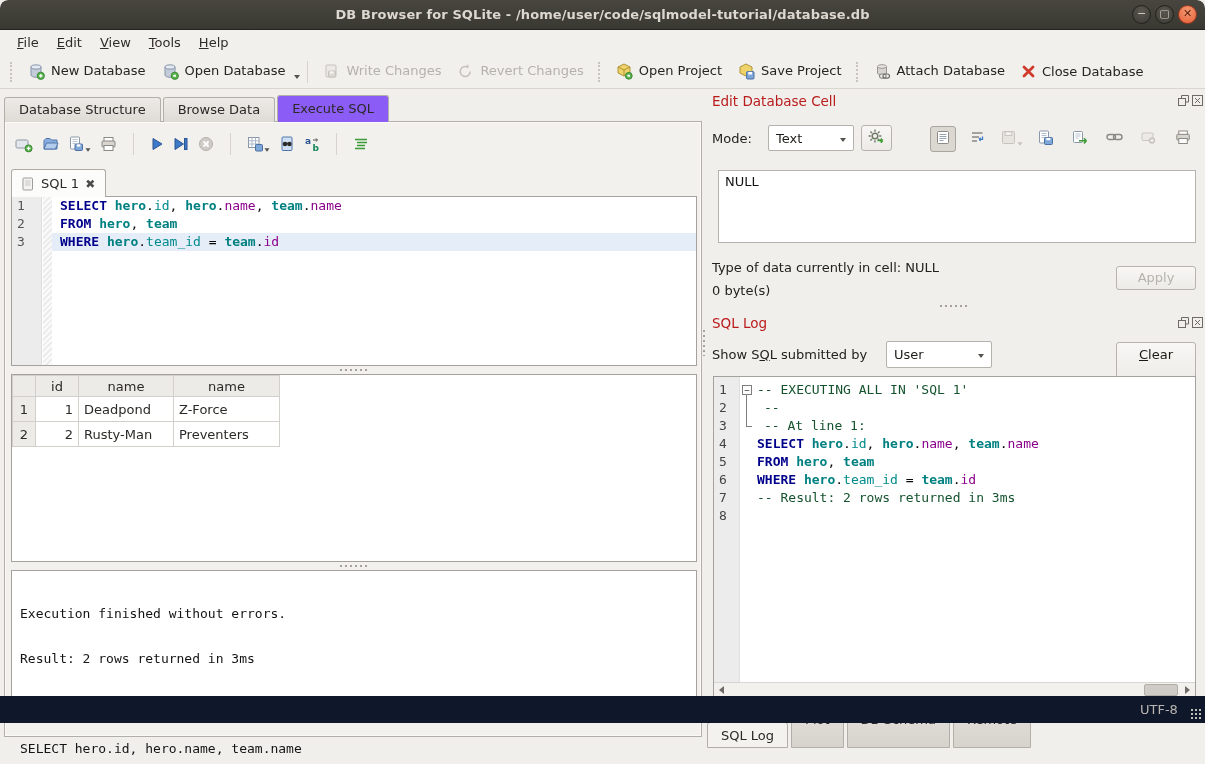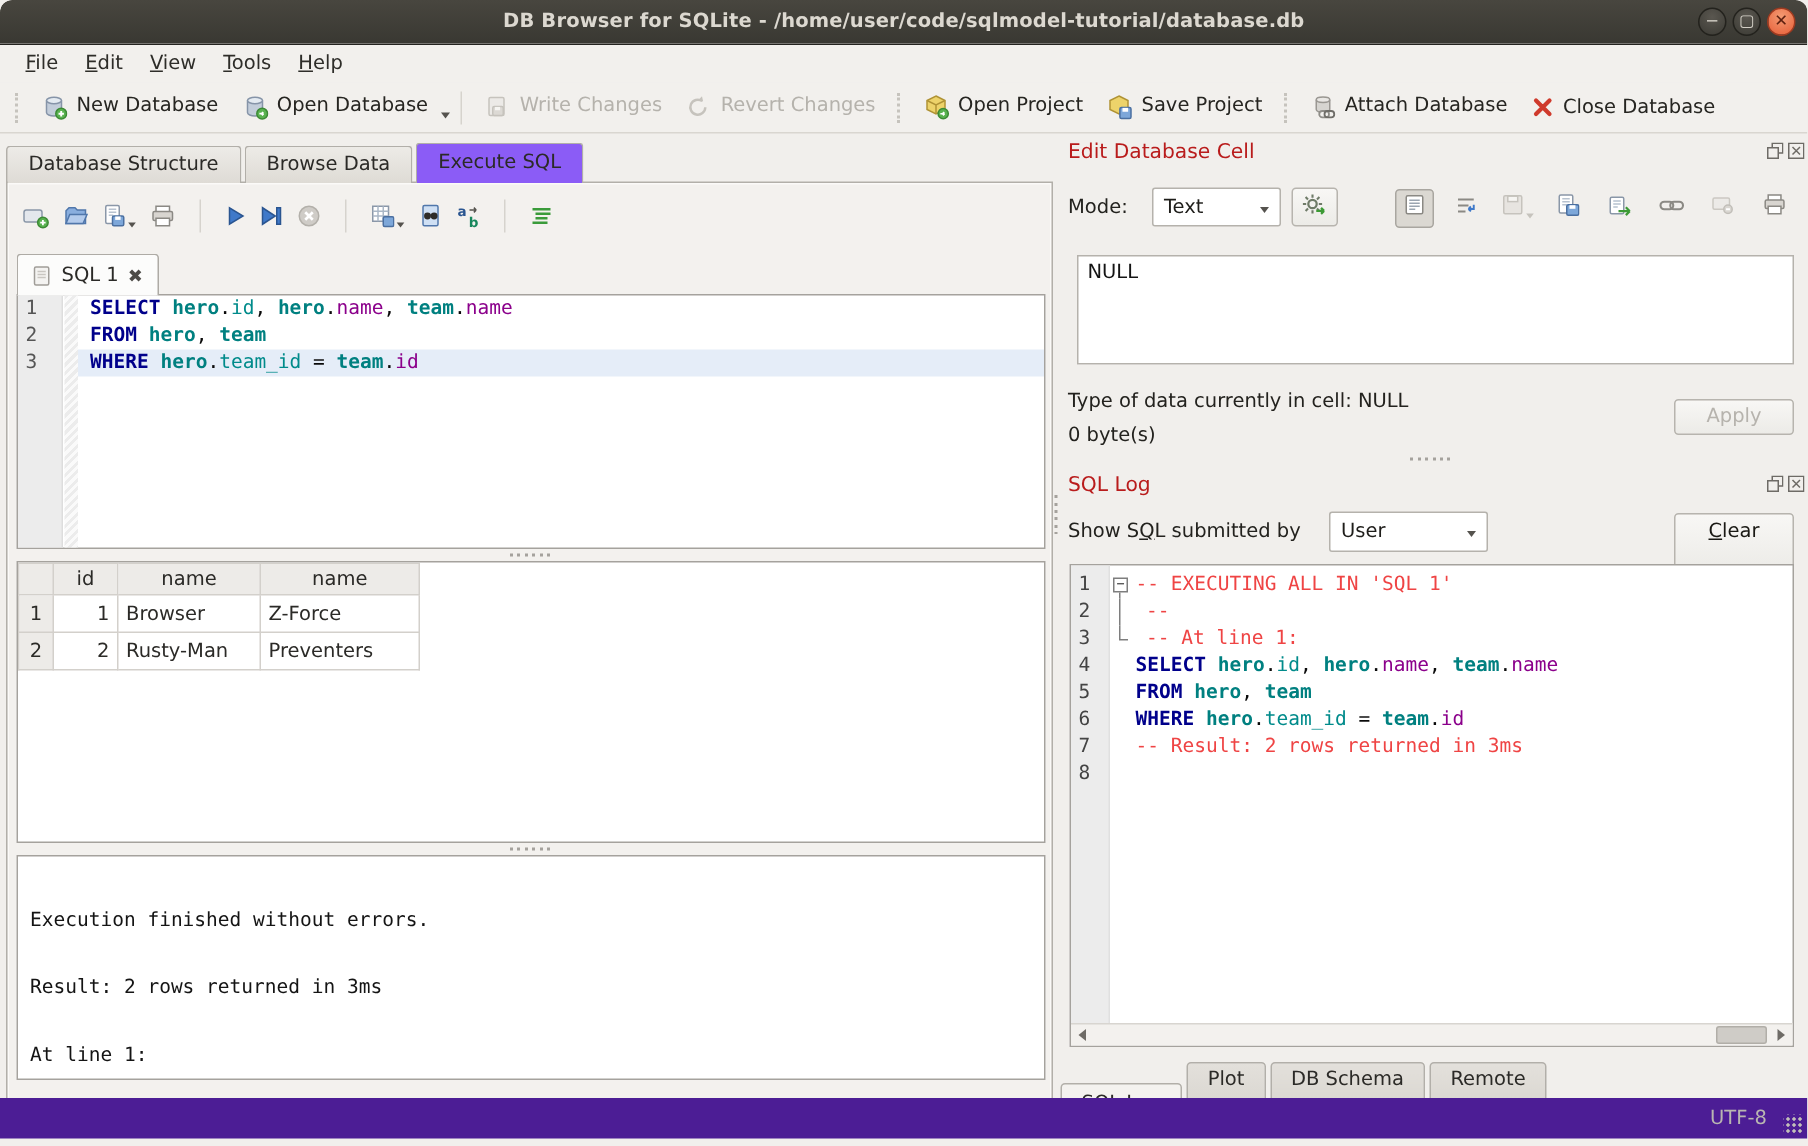--- a/index.html
+++ b/index.html
@@ -45,21 +45,21 @@
   .editor .num{height:18px;line-height:18px;padding-left:5px;color:#555}
   .editor .code{position:absolute;left:40px;top:0;right:0}
   .cline{height:18px;line-height:18px;padding-left:8px;white-space:pre}
   .cline.current{background:#e5edf8}
 
   .tok-kw{color:#00008b;font-weight:bold}
   .tok-tbl{color:#008080;font-weight:bold}
   .tok-fld{color:#008b8b}
   .tok-col{color:#8b008b}
   .tok-pl{color:#0a0a0a}
-  .tok-cmt{color:#ef4444}
+  .tok-cmt{color:#14532d}
 
   .hsplit{position:absolute;left:6px;width:686px;height:8px;display:flex;align-items:center;justify-content:center}
   .dots-h{width:28px;height:2px;background:repeating-linear-gradient(to right,#a5a29d 0 2px,transparent 2px 5px)}
   .vsplit{position:absolute;left:703px;top:330px;width:2px;height:26px;background:repeating-linear-gradient(to bottom,#a5a29d 0 2px,transparent 2px 5px)}
 
   .grid{position:absolute;left:6px;top:252px;width:686px;height:188px;background:#fff;border:1px solid #a5a29d;overflow:hidden}
   .grid table{border-collapse:collapse;table-layout:fixed;font-size:13px}
   .grid th,.grid td{border:1px solid #d3d0cb;padding:0 5px;overflow:hidden;white-space:nowrap}
   .grid th{background:#edebe8;font-weight:normal;height:21px;text-align:center}
   .grid td{height:25px;background:#fff}
@@ -103,21 +103,21 @@
   .sb-btn{width:15px;display:flex;align-items:center;justify-content:center}
   .sb-track{flex:1;position:relative}
   .sb-thumb{position:absolute;top:1px;height:12px;width:34px;right:2px;background:#cfccc7;border:1px solid #b1aea8;border-radius:2px}
   .arrow-l{width:0;height:0;border-top:4px solid transparent;border-bottom:4px solid transparent;border-right:5px solid #6e6b66}
   .arrow-r{width:0;height:0;border-top:4px solid transparent;border-bottom:4px solid transparent;border-left:5px solid #6e6b66}
 
   .bottom-tabs{position:absolute;left:707px;top:708px;display:flex;align-items:flex-end;gap:3px}
   .btab{height:40px;line-height:22px;padding:0 13px;background:linear-gradient(#e3e0db,#d6d3cd);border:1px solid #b2afa9;border-radius:3px 3px 0 0;color:#2b2a27}
   .btab.active{height:26px;line-height:25px;background:#f4f2ef}
 
-  .statusbar{position:absolute;left:0;top:732px;width:100%;height:27px;background:#4c1d95}
+  .statusbar{position:absolute;left:0;top:696px;width:100%;height:27px;background:#0f172a}
   .encoding{position:absolute;left:1140px;top:6px;color:#b9b6b1}
   .grip{position:absolute;right:3px;bottom:3px;width:13px;height:13px;background-image:radial-gradient(#c2bfb9 1px,transparent 1.2px);background-size:4px 4px;background-position:1px 1px}
 </style>
 </head>
 <body>
 
 <div id="app">
 
   <div class="titlebar">
     <div class="title-text">DB Browser for SQLite - /home/user/code/sqlmodel-tutorial/database.db</div>
@@ -353,21 +353,21 @@
         <tbody>
             <tr>
           <th></th>
           <th>id</th>
           <th>name</th>
           <th>name</th>
         </tr>
         <tr>
           <td class="rowhead">1</td>
           <td class="num">1</td>
-          <td>Browser</td>
+          <td>Deadpond</td>
           <td>Z-Force</td>
         </tr>
         <tr>
           <td class="rowhead">2</td>
           <td class="num">2</td>
           <td>Rusty-Man</td>
           <td>Preventers</td>
         </tr>
       </tbody>
         </table>

